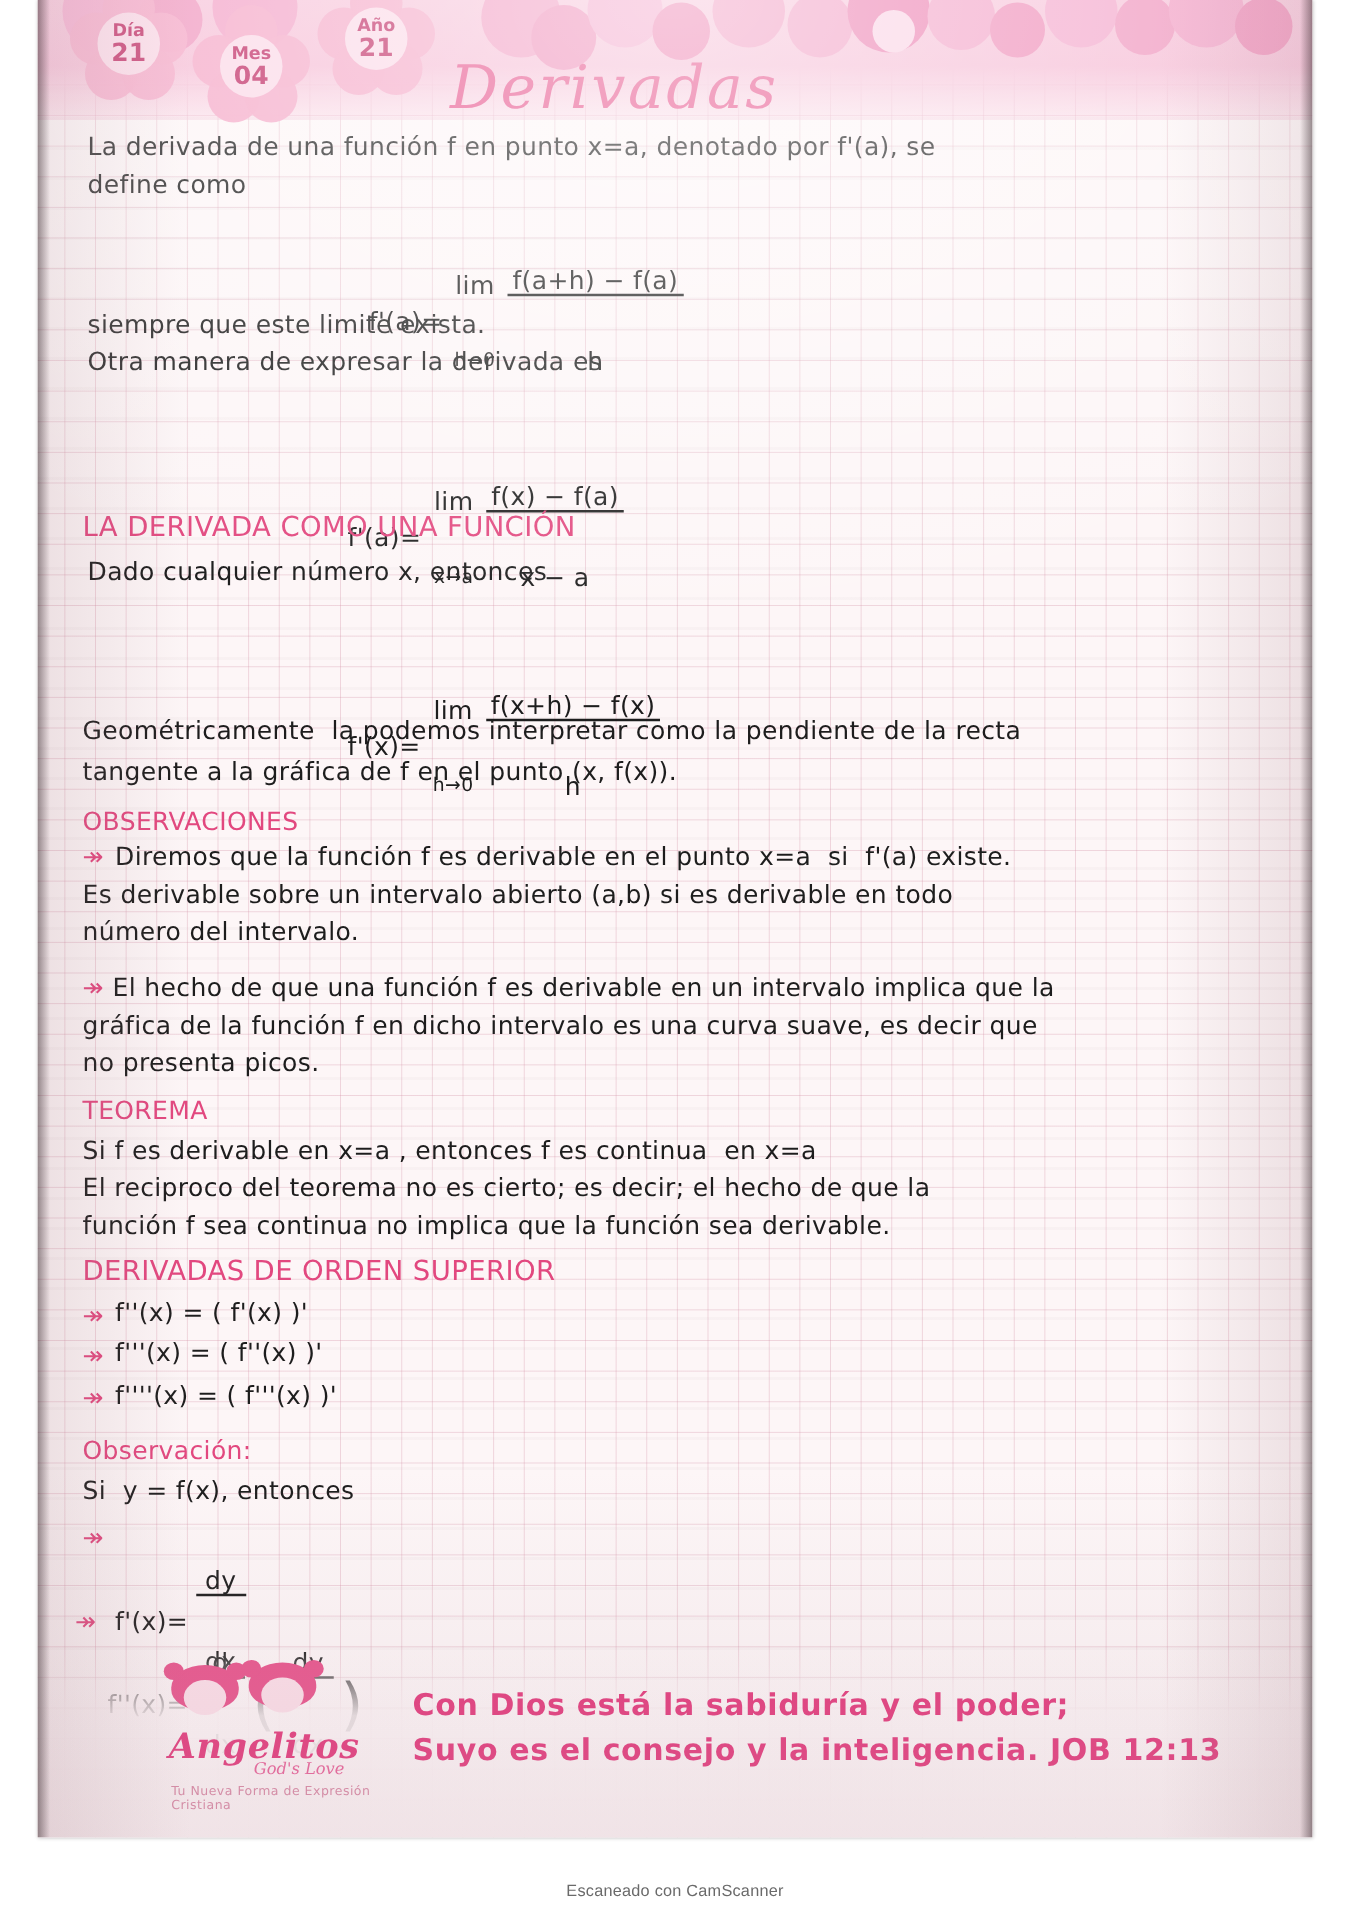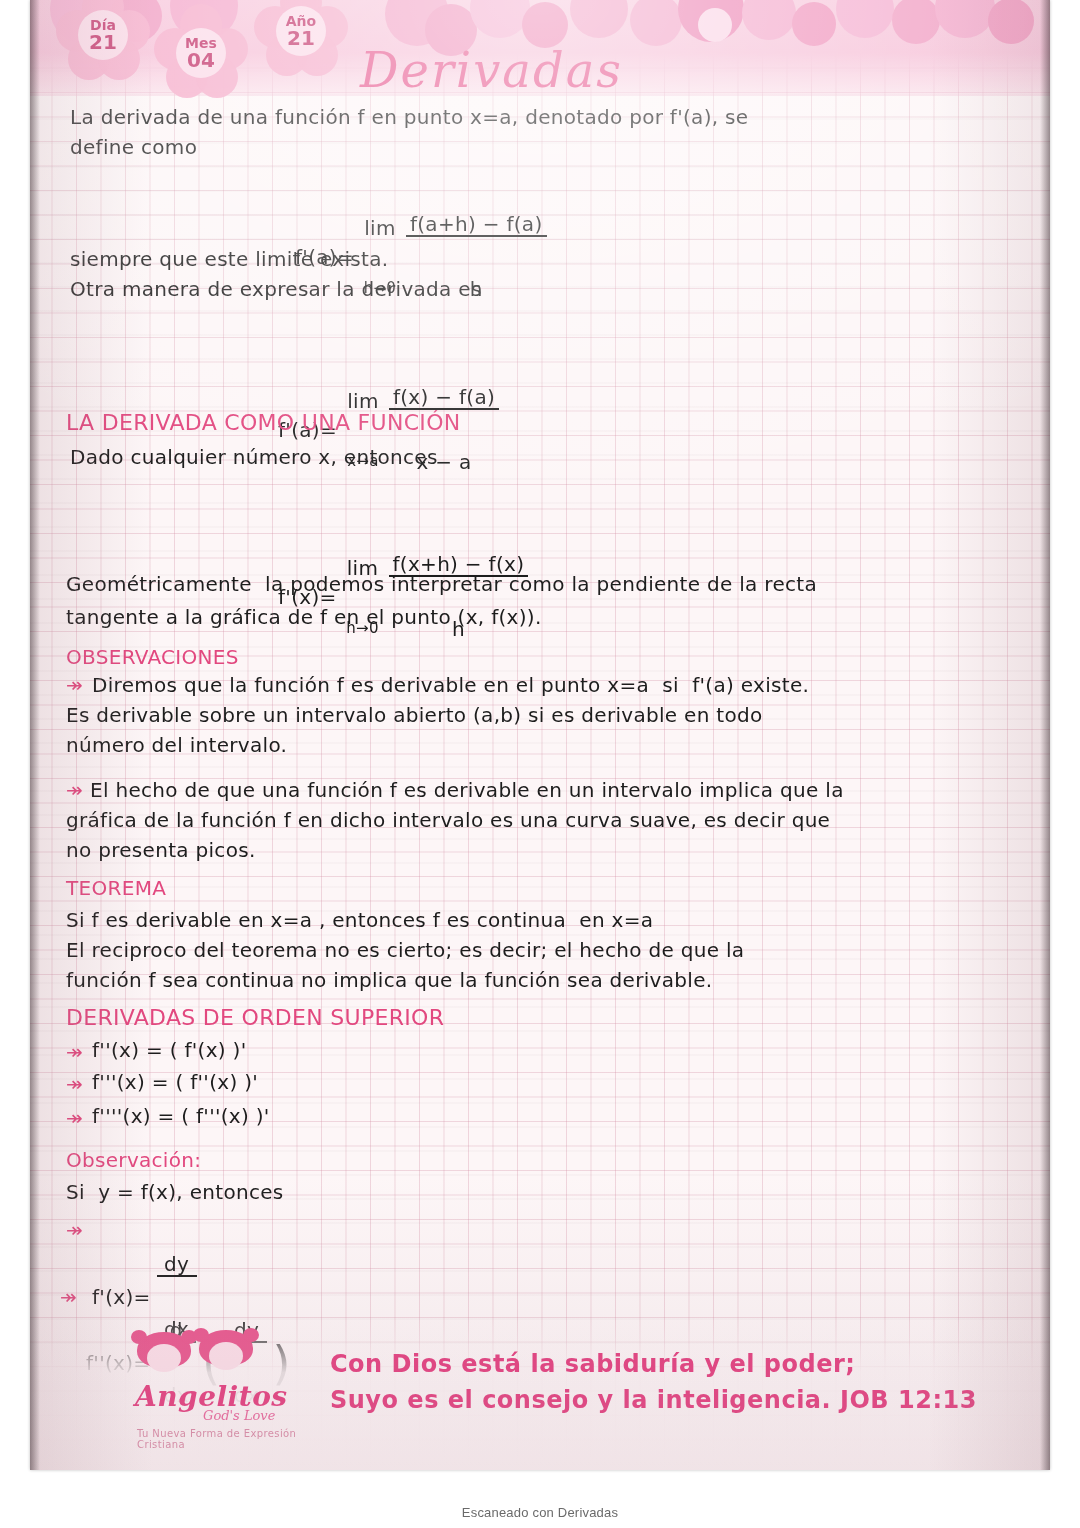--- a/index.html
+++ b/index.html
@@ -441,13 +441,13 @@
       <div>Con Dios está la sabiduría y el poder;</div>
       <div>Suyo es el consejo y la inteligencia. JOB 12:13</div>
     </div>
   </div>
 
   <div id="light"></div>
   <div class="edge"></div>
   <div class="edge right"></div>
 </div>
 
-<div id="camscanner">Escaneado con Derivadas</div>
+<div id="camscanner">Escaneado con CamScanner</div>
 
 </body></html>

